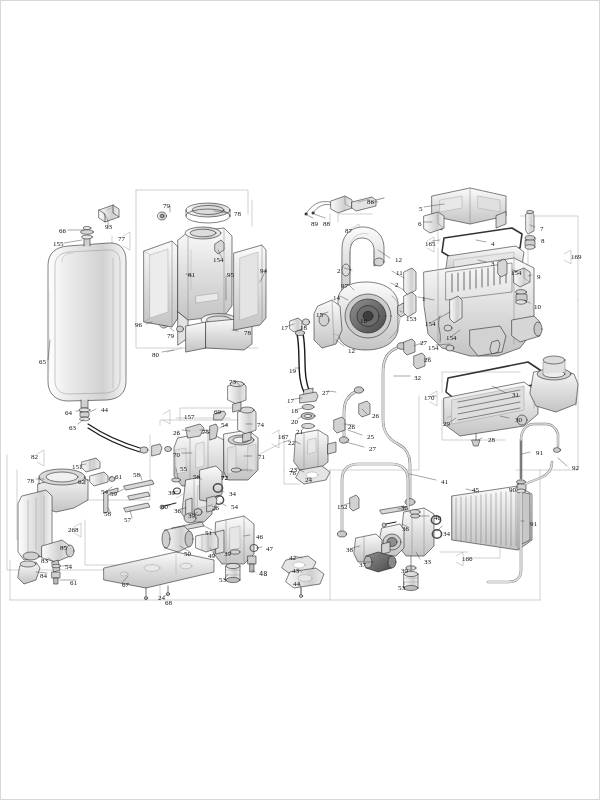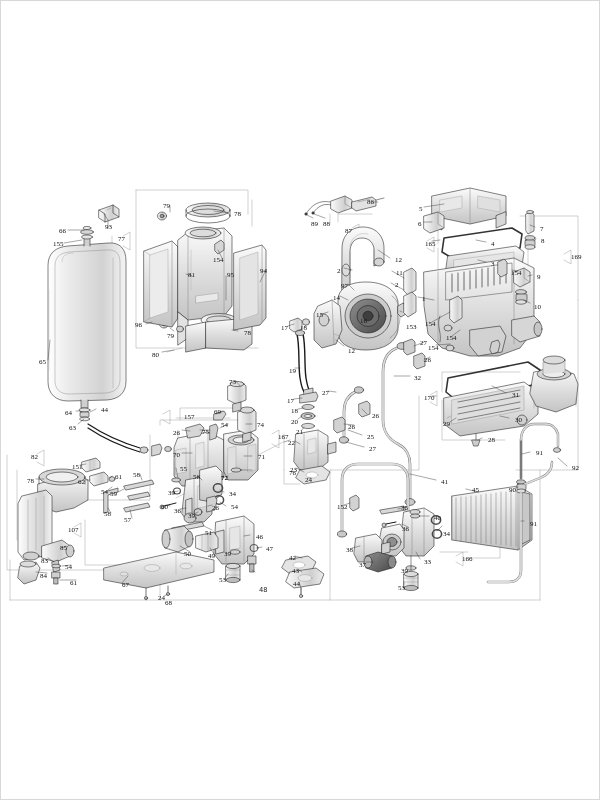--- a/index.html
+++ b/index.html
@@ -757,34 +757,34 @@
       <div class="lbl" style="left: 110px; top: 491px;">59</div>
       <div class="lbl" style="left: 168px; top: 490px;">39</div>
       <div class="lbl" style="left: 229px; top: 491px;">34</div>
       <div class="lbl" style="left: 231px; top: 504px;">54</div>
       <div class="lbl" style="left: 124px; top: 517px;">57</div>
       <div class="lbl" style="left: 104px; top: 511px;">58</div>
       <div class="lbl" style="left: 161px; top: 504px;">60</div>
       <div class="lbl" style="left: 174px; top: 508px;">36</div>
       <div class="lbl" style="left: 212px; top: 505px;">26</div>
       <div class="lbl" style="left: 188px; top: 513px;">39</div>
-      <div class="lbl" style="left: 68px; top: 527px;">107</div>
+      <div class="lbl" style="left: 68px; top: 527px;">268</div>
       <div class="lbl" style="left: 60px; top: 545px;">85</div>
       <div class="lbl" style="left: 41px; top: 558px;">83</div>
       <div class="lbl" style="left: 40px; top: 573px;">84</div>
       <div class="lbl" style="left: 65px; top: 564px;">54</div>
       <div class="lbl" style="left: 70px; top: 580px;">61</div>
       <div class="lbl" style="left: 205px; top: 530px;">51</div>
       <div class="lbl" style="left: 256px; top: 534px;">46</div>
       <div class="lbl" style="left: 184px; top: 551px;">50</div>
       <div class="lbl" style="left: 208px; top: 553px;">49</div>
       <div class="lbl" style="left: 224px; top: 551px;">39</div>
       <div class="lbl" style="left: 266px; top: 546px;">47</div>
       <div class="lbl" style="left: 219px; top: 577px;">53</div>
-      <div class="lbl" style="left: 259px; top: 587px; font-family: Liberation Mono, monospace;">48</div>
+      <div class="lbl" style="left: 259px; top: 571px; font-family: Liberation Mono, monospace;">48</div>
       <div class="lbl" style="left: 116px; top: 582px; padding-left: 6px;">67</div>
       <div class="lbl" style="left: 139px; top: 600px; padding-left: 26px;">68</div>
       <div class="lbl" style="left: 158px; top: 595px;">24</div>
       <div class="lbl" style="left: 367px; top: 199px;">86</div>
       <div class="lbl" style="left: 311px; top: 221px;">89</div>
       <div class="lbl" style="left: 323px; top: 221px;">88</div>
       <div class="lbl" style="left: 345px; top: 228px;">87</div>
       <div class="lbl" style="left: 419px; top: 206px;">5</div>
       <div class="lbl" style="left: 418px; top: 221px;">6</div>
       <div class="lbl" style="left: 425px; top: 241px;">165</div>
@@ -797,21 +797,21 @@
       <div class="lbl" style="left: 537px; top: 274px;">9</div>
       <div class="lbl" style="left: 534px; top: 304px;">10</div>
       <div class="lbl" style="left: 337px; top: 268px;">2</div>
       <div class="lbl" style="left: 395px; top: 257px;">12</div>
       <div class="lbl" style="left: 396px; top: 270px;">11</div>
       <div class="lbl" style="left: 395px; top: 282px;">2</div>
       <div class="lbl" style="left: 422px; top: 296px;">1</div>
       <div class="lbl" style="left: 341px; top: 283px;">97</div>
       <div class="lbl" style="left: 333px; top: 295px;">14</div>
       <div class="lbl" style="left: 360px; top: 318px;">16</div>
-      <div class="lbl" style="left: 406px; top: 324px;">153</div>
+      <div class="lbl" style="left: 406px; top: 316px;">153</div>
       <div class="lbl" style="left: 316px; top: 312px;">15</div>
       <div class="lbl" style="left: 348px; top: 348px;">12</div>
       <div class="lbl" style="left: 425px; top: 321px;">154</div>
       <div class="lbl" style="left: 446px; top: 335px;">154</div>
       <div class="lbl" style="left: 428px; top: 345px;">154</div>
       <div class="lbl" style="left: 424px; top: 357px;">26</div>
       <div class="lbl" style="left: 420px; top: 340px;">27</div>
       <div class="lbl" style="left: 281px; top: 325px;">17</div>
       <div class="lbl" style="left: 300px; top: 325px;">18</div>
       <div class="lbl" style="left: 289px; top: 368px;">19</div>

